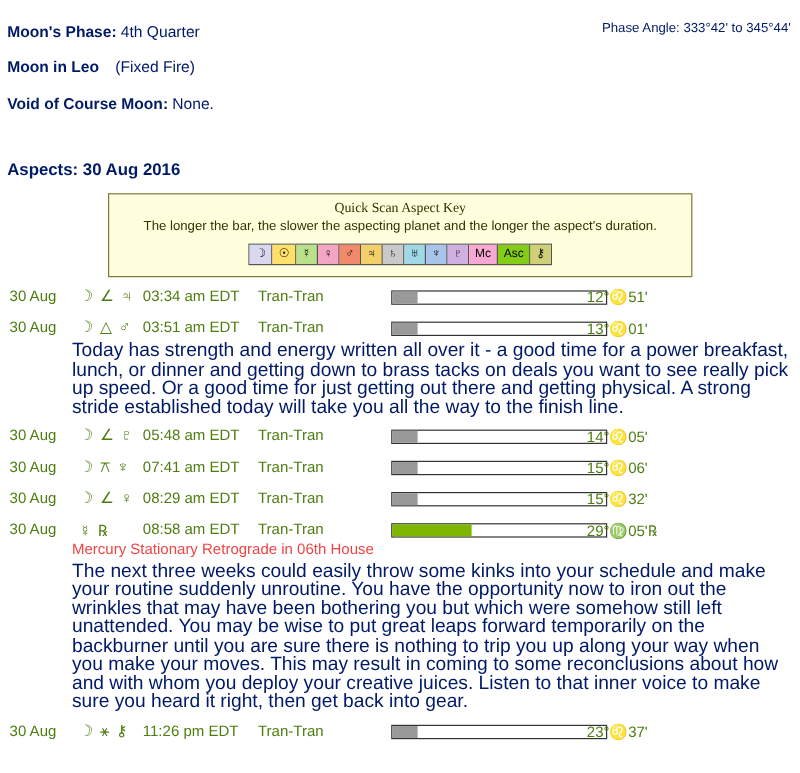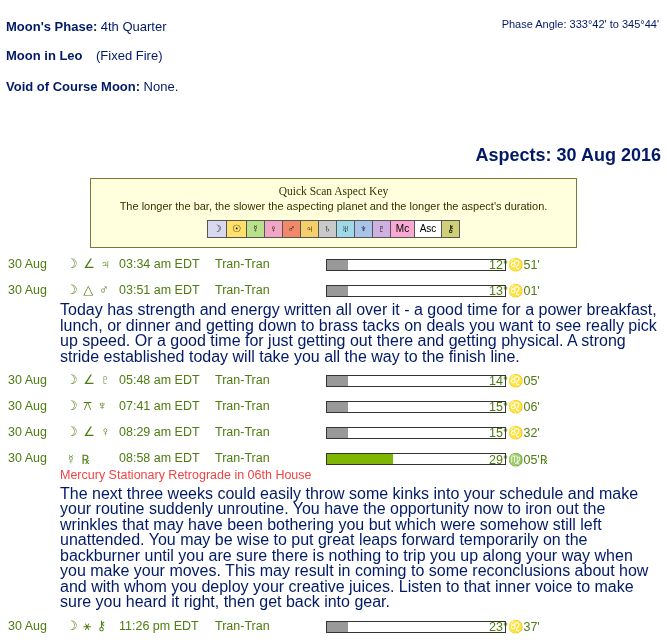--- a/index.html
+++ b/index.html
@@ -50,25 +50,25 @@
     font-size: 11px;
     color: #001a66;
     white-space: nowrap;
   }
   .row1 { padding-top: 3px; }
   .row2 { padding-top: 7px; }
   .row3 { padding-top: 9px; }
 
   
   .aspects-title {
-    text-align: right;
+    text-align: left;
     font-weight: bold;
-    font-size: 18px;
-    color: #001a66;
-    margin-top: 44px;
+    font-size: 14px;
+    color: #001a66;
+    margin-top: 32px;
   }
 
   
   .key-box {
     margin: 12px auto 0 auto;
     width: 487px;
     border: 1px solid #7a7a3a;
     background: #ffffdd;
     box-sizing: border-box;
     padding: 5px 0 9px 0;
@@ -198,21 +198,21 @@
         <div class="glyph-cell" style="background: rgb(255, 224, 106);">☉</div>
         <div class="glyph-cell" style="background: rgb(185, 224, 138);">☿</div>
         <div class="glyph-cell" style="background: rgb(242, 166, 196);">♀</div>
         <div class="glyph-cell" style="background: rgb(240, 138, 106);">♂</div>
         <div class="glyph-cell" style="background: rgb(245, 208, 106);">♃</div>
         <div class="glyph-cell" style="background: rgb(201, 201, 201);">♄</div>
         <div class="glyph-cell" style="background: rgb(159, 217, 232);">♅</div>
         <div class="glyph-cell" style="background: rgb(169, 196, 234);">♆</div>
         <div class="glyph-cell" style="background: rgb(208, 176, 224);">♇</div>
         <div class="glyph-cell" style="background: #f9a8d4;">Mc</div>
-        <div class="glyph-cell" style="background: #ffffff;">Asc</div>
+        <div class="glyph-cell" style="background: #84cc16;">Asc</div>
         <div class="glyph-cell" style="background: rgb(207, 207, 122);">⚷</div>
       </div>
   </div>
 
   <div id="aspect-list">
       <div class="aspect-line">
         <span class="a-date">30 Aug</span>
         <span class="a-glyphs">☽ ∠ ♃</span>
         <span class="a-time">03:34 am EDT</span>
         <span class="a-trans">Tran-Tran</span>

